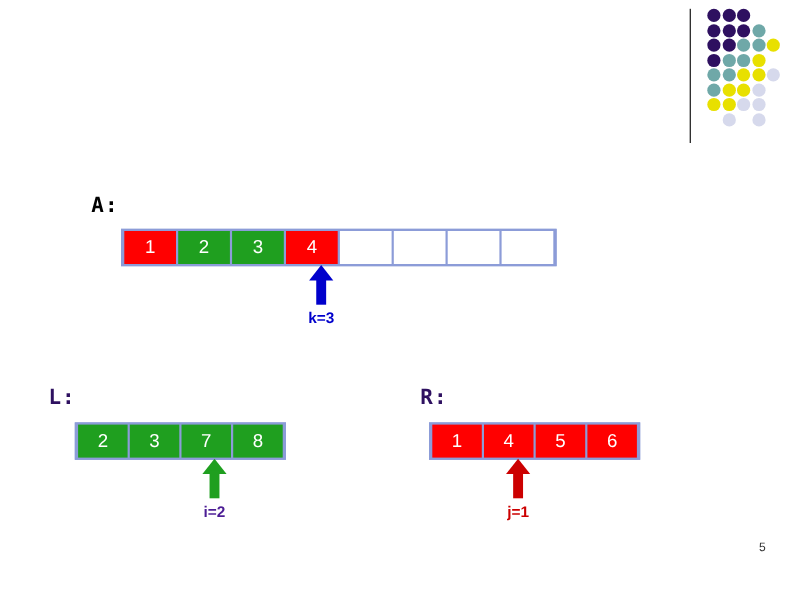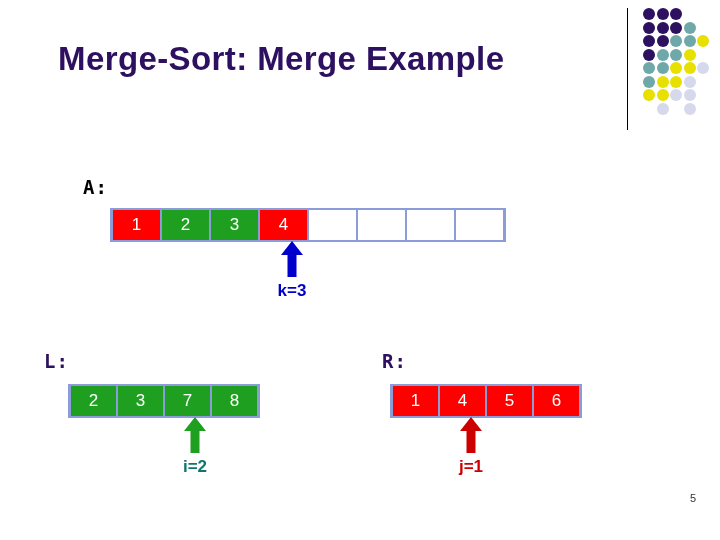--- a/index.html
+++ b/index.html
@@ -119,36 +119,36 @@
     height: 0;
     border-left: 11px solid transparent;
     border-right: 11px solid transparent;
   }
   .pointer .ptr-label {
     position: absolute;
     left: 50%;
     transform: translateX(-50%);
     top: 40px;
     font-family: "Liberation Sans", sans-serif;
-    font-size: 17px;
+    font-size: 14px;
     font-weight: bold;
     white-space: nowrap;
   }
 
   
   #pointer-k { left: 272px; top: 241px; }
   #pointer-k .shaft { background: #0000CC; }
   #pointer-k .head  { border-bottom: 14px solid #0000CC; }
   #pointer-k .ptr-label { color: #0000CC; }
 
   
   #pointer-i { left: 175px; top: 417px; }
   #pointer-i .shaft { background: #1F9F1F; }
   #pointer-i .head  { border-bottom: 14px solid #1F9F1F; }
-  #pointer-i .ptr-label { color: #0f766e; }
+  #pointer-i .ptr-label { color: #4c1d95; }
 
   
   #pointer-j { left: 451px; top: 417px; }
   #pointer-j .shaft { background: #CC0000; }
   #pointer-j .head  { border-bottom: 14px solid #CC0000; }
   #pointer-j .ptr-label { color: #CC0000; }
 
   
   #page-number {
     position: absolute;
@@ -157,21 +157,20 @@
     font-family: "Liberation Sans", sans-serif;
     font-size: 11px;
     color: #333333;
   }
 </style>
 </head>
 <body>
 
 <div id="slide">
 
-  <div id="slide-title">Merge-Sort: Merge Example</div>
 
   <div id="logo-rule"></div>
   <div id="logo-dots">
       <div class="dot" style="left: 0px; top: 0px; background: rgb(46, 16, 96);"></div>
       <div class="dot" style="left: 13.5px; top: 0px; background: rgb(46, 16, 96);"></div>
       <div class="dot" style="left: 27px; top: 0px; background: rgb(46, 16, 96);"></div>
       <div class="dot" style="left: 0px; top: 13.5px; background: rgb(46, 16, 96);"></div>
       <div class="dot" style="left: 13.5px; top: 13.5px; background: rgb(46, 16, 96);"></div>
       <div class="dot" style="left: 27px; top: 13.5px; background: rgb(46, 16, 96);"></div>
       <div class="dot" style="left: 40.5px; top: 13.5px; background: rgb(111, 168, 168);"></div>

